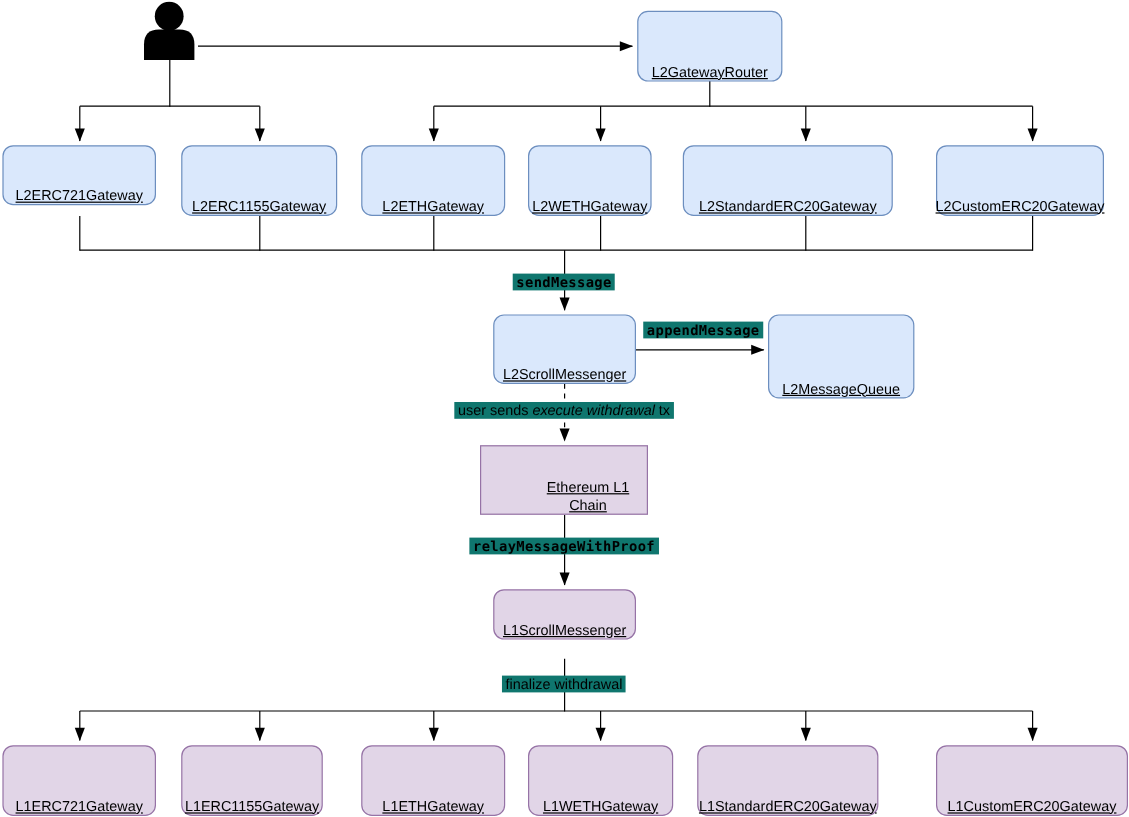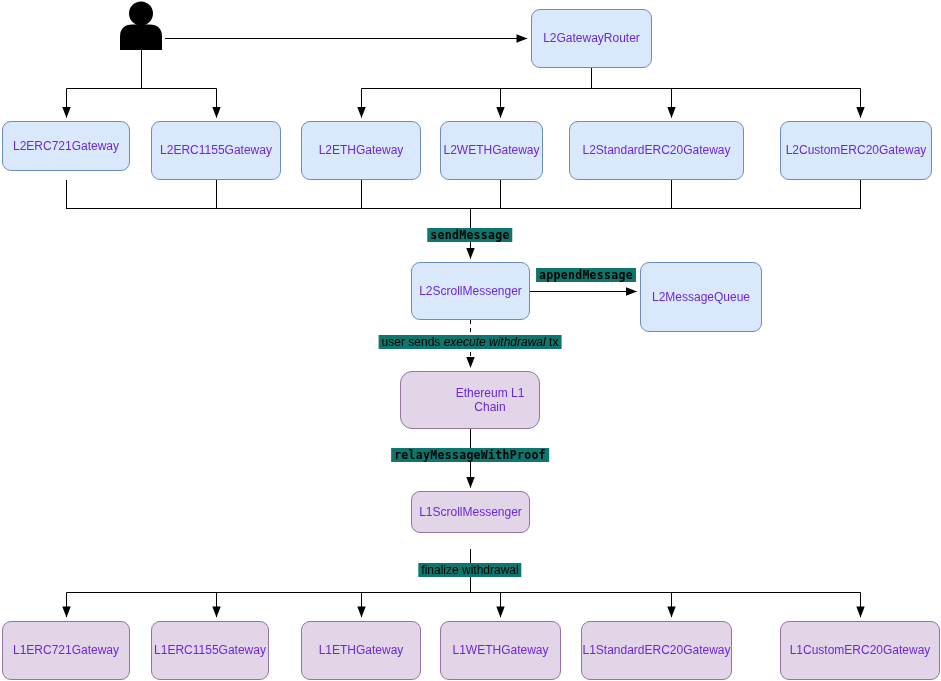--- a/index.html
+++ b/index.html
@@ -9,29 +9,30 @@
     background:#ffffff;
     font-family:"Liberation Sans", sans-serif;
     overflow:hidden;
   }
   #edges{position:absolute;left:0;top:0;width:941px;height:681px;}
   .node{
     position:absolute;
     box-sizing:border-box;
     border:1px solid #000;
     border-radius:9px;
-    display:flex;align-items:center;justify-content:center;
+    display:flex;align-items:flex-end;justify-content:center;
     text-align:center;
-    font-size:12px;color:#6d28d9;
+    font-size:12px;color:#000000;
     line-height:1.2;
     padding:0 4px;
+    text-decoration:underline;
   }
   .l2{background:var(--l2-fill,#dae8fc);border-color:var(--l2-border,#6c8ebf);}
   .l1p{background:var(--l1-fill,#e1d5e7);border-color:var(--l1-border,#9673a6);}
-  .square{border-radius:12px;padding-left:44px;}
+  .square{border-radius:0;padding-left:44px;}
   .edge-label{
     position:absolute;
     transform:translate(-50%,-50%);
     background:#0f766e;
     padding:0 3px;
     font-size:12px;color:#000;
     white-space:nowrap;
   }
   .mono{
     font-family:"DejaVu Sans Mono", monospace;
@@ -124,21 +125,21 @@
   </div>
   <div class="node l2" style="left:301px;top:121px;width:120px;height:59px">
     <span>L2ETHGateway</span>
   </div>
   <div class="node l2" style="left:440px;top:121px;width:103px;height:59px">
     <span>L2WETHGateway</span>
   </div>
   <div class="node l2" style="left:569px;top:121px;width:175px;height:59px">
     <span>L2StandardERC20Gateway</span>
   </div>
-  <div class="node l2" style="left:780px;top:121px;width:152px;height:59px">
+  <div class="node l2" style="left:780px;top:121px;width:140px;height:59px">
     <span>L2CustomERC20Gateway</span>
   </div>
   <div class="node l2" style="left:411px;top:262px;width:119px;height:58px">
     <span>L2ScrollMessenger</span>
   </div>
   <div class="node l2" style="left:640px;top:262px;width:122px;height:70px">
     <span>L2MessageQueue</span>
   </div>
 
   <div class="node l1p square" style="left:400px;top:371px;width:140px;height:58px">

